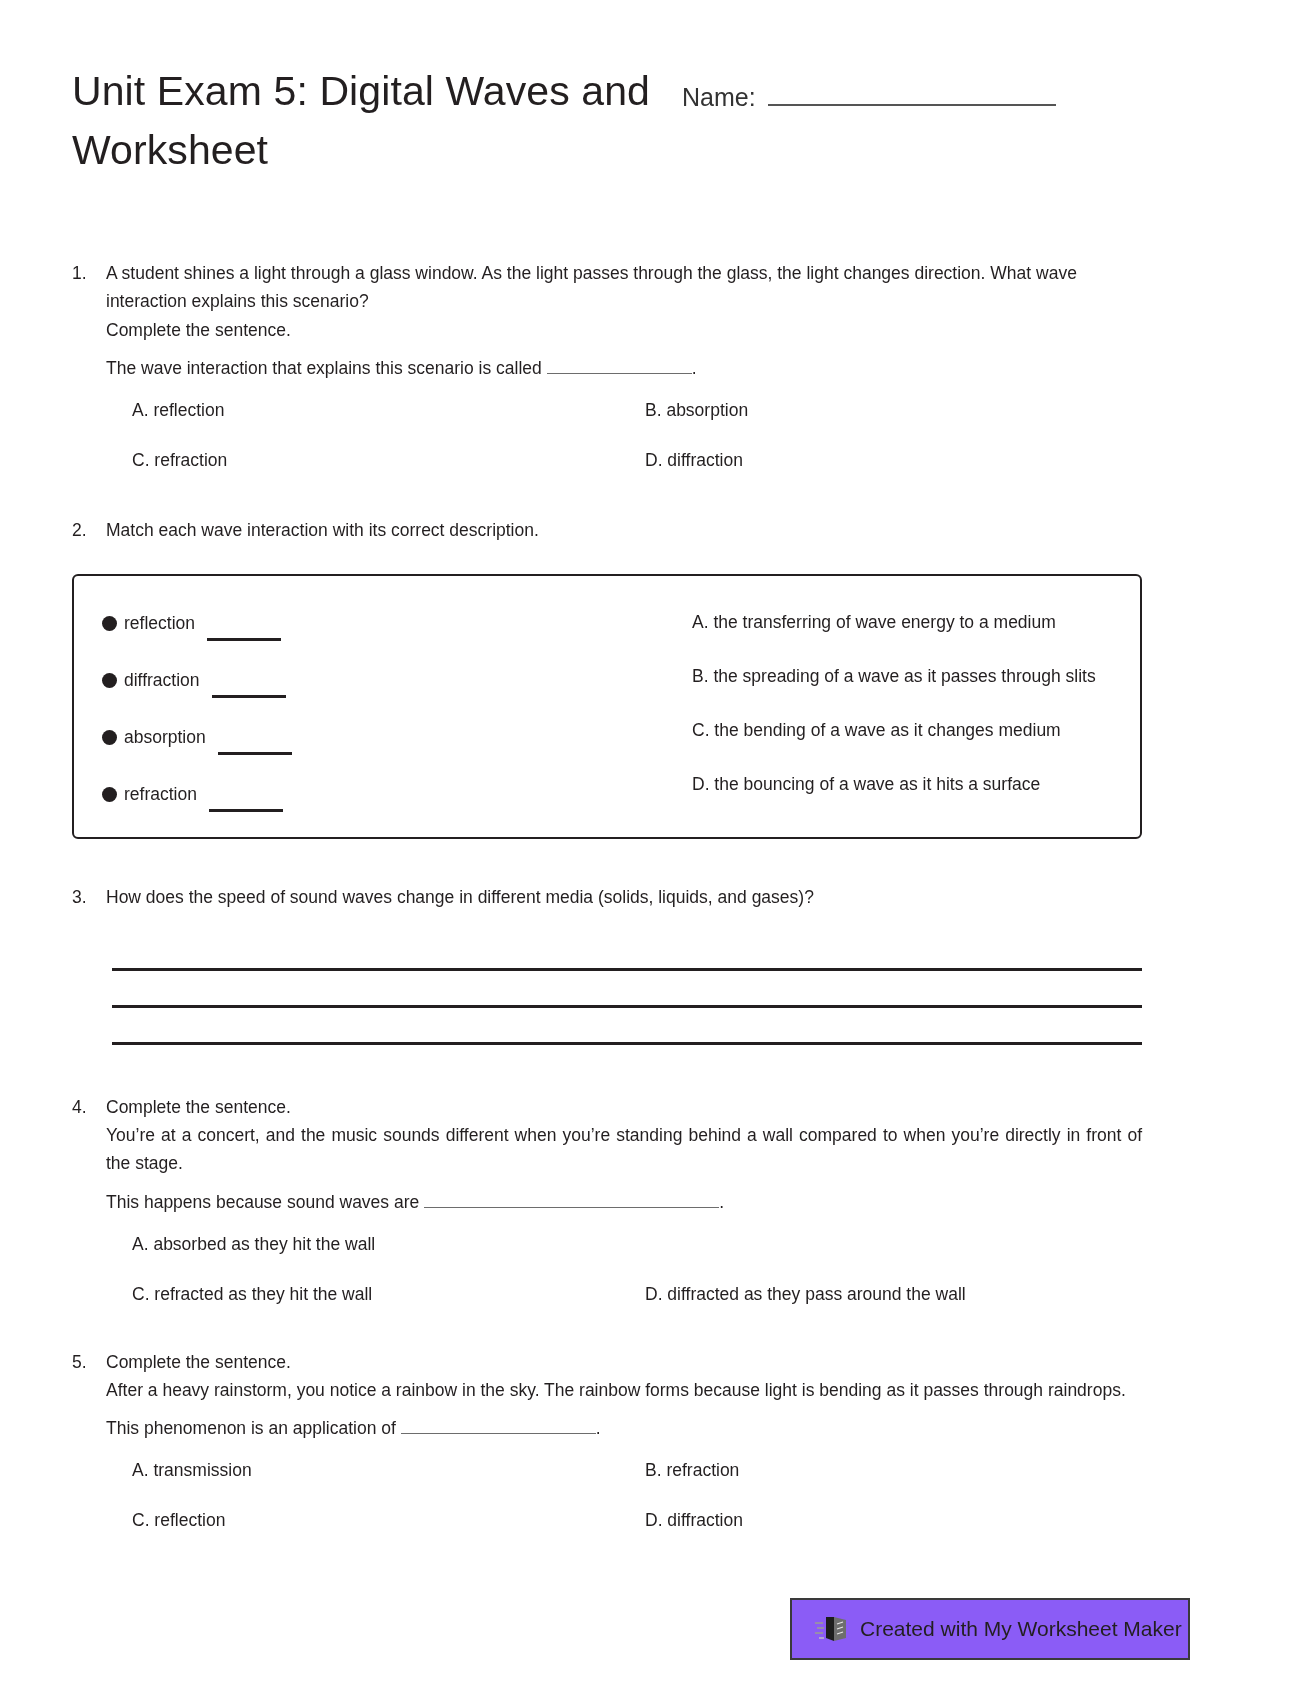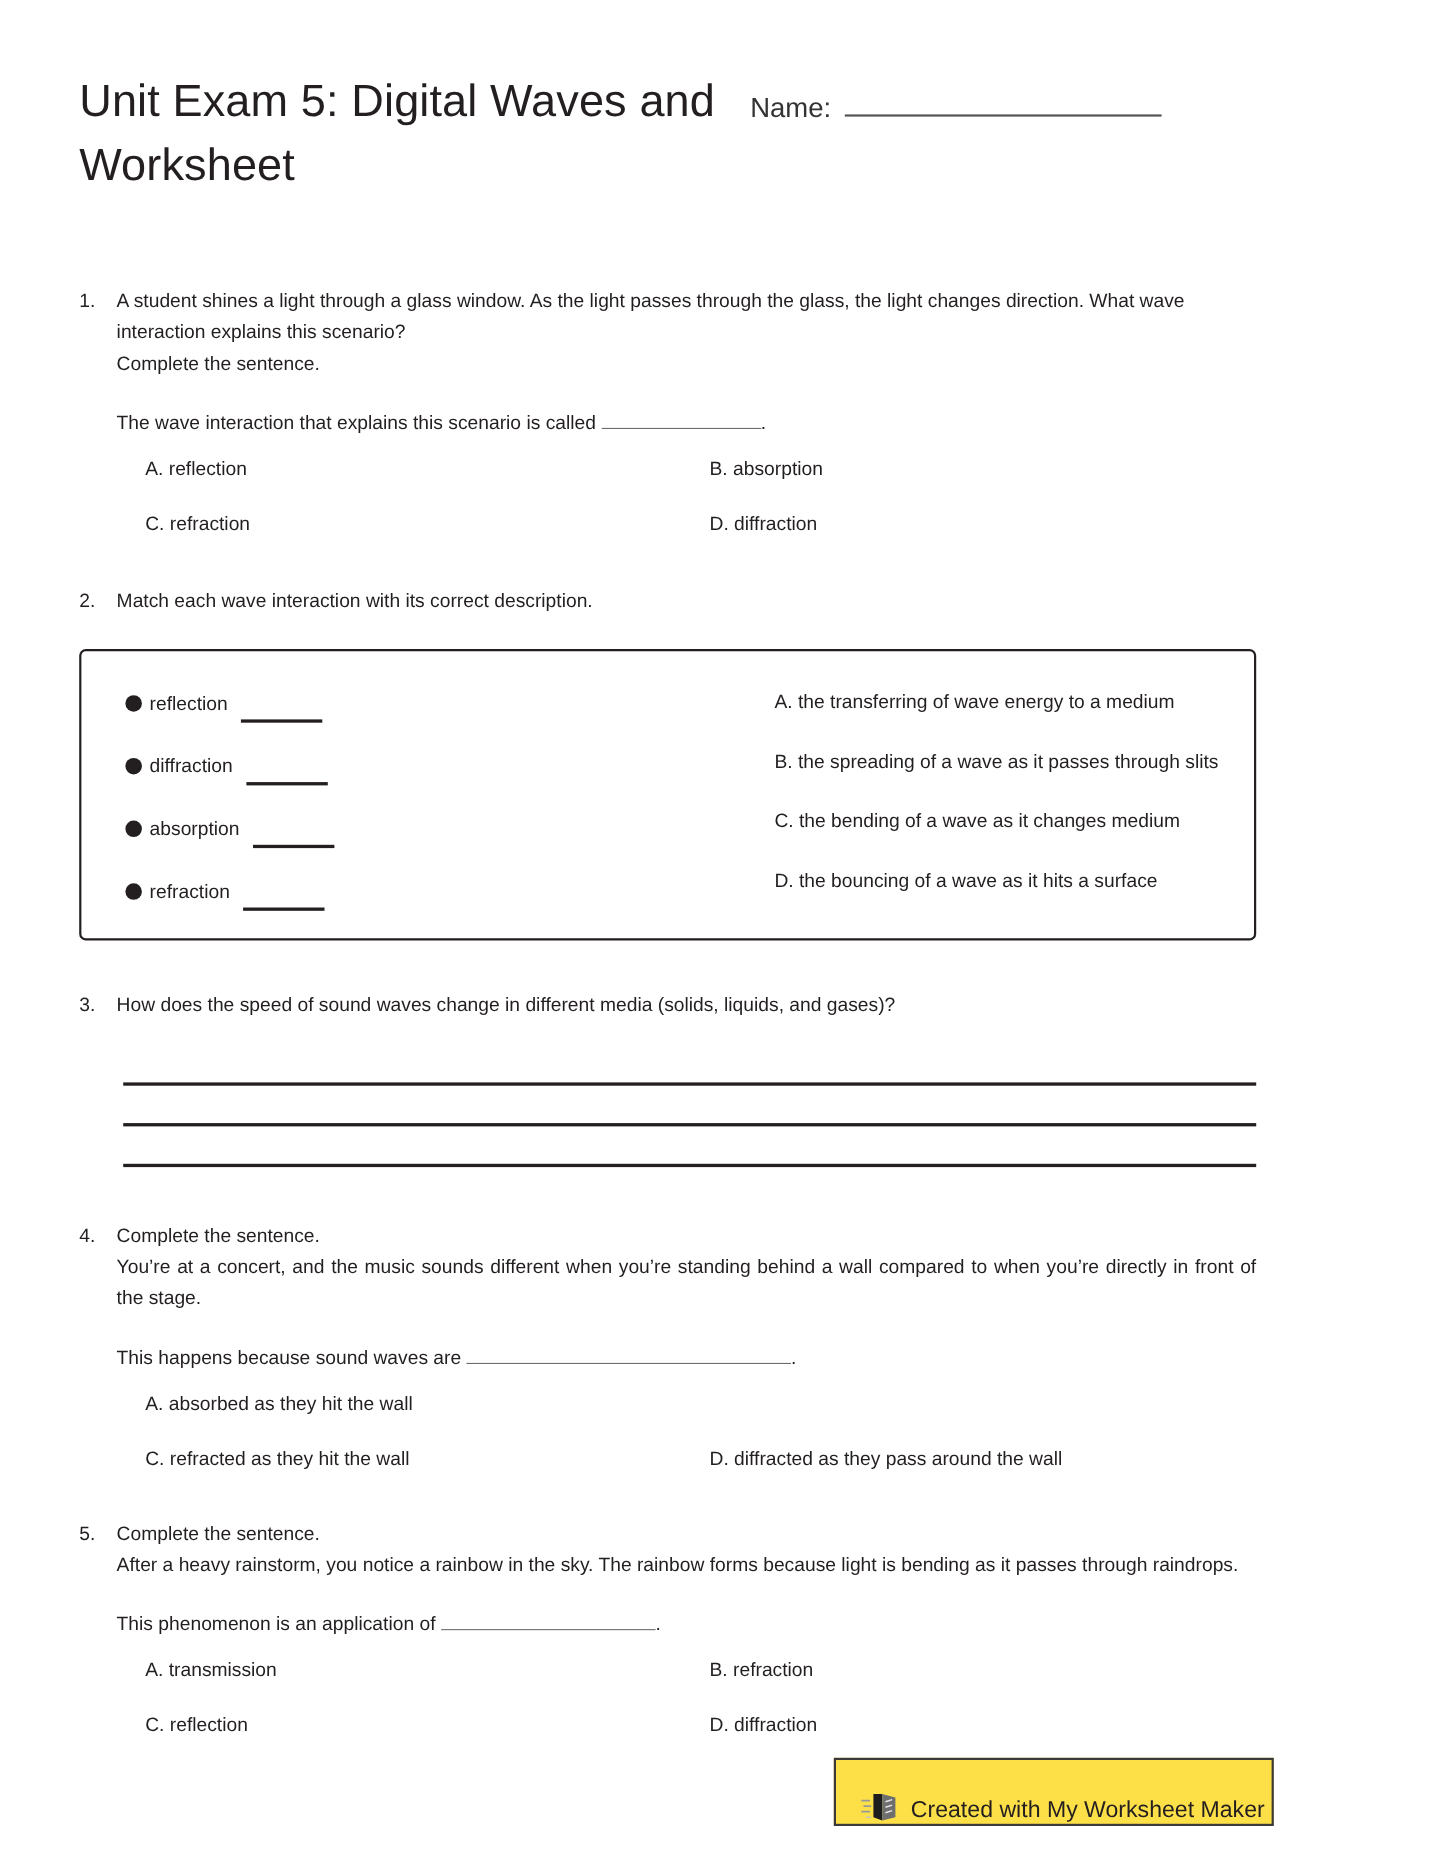--- a/index.html
+++ b/index.html
@@ -81,21 +81,21 @@
     color: #231f20;
   }
   .q-text.justify {
     text-align: justify;
   }
 
   .stem {
     font-size: 17.5px;
     line-height: 1.6;
     color: #231f20;
-    margin-top: 26px;
+    margin-top: 10px;
   }
   .blank-inline {
     display: inline-block;
     border-bottom: 1.5px solid #6d6d6d;
     height: 15px;
     vertical-align: baseline;
   }
 
   .choices {
     margin-top: 14px;
@@ -113,21 +113,21 @@
   .choice.col-a { width: 520px; flex: 0 0 520px; padding-left: 26px; box-sizing: border-box; }
   .choice.col-b { flex: 1 1 auto; }
 
   
   .match-box {
     border: 2.5px solid #231f20;
     border-radius: 6px;
     margin-top: 30px;
     height: 265px;
     box-sizing: border-box;
-    padding: 34px 28px 20px 40px;
+    padding: 34px 28px 20px 28px;
     display: flex;
   }
   .match-left {
     width: 590px;
     flex: 0 0 590px;
   }
   .match-right {
     flex: 1 1 auto;
     padding-top: 2px;
   }
@@ -169,29 +169,29 @@
     padding-left: 6px;
   }
   .ruled-line {
     border-bottom: 3px solid #231f20;
     height: 34px;
   }
 
   
   .footer-badge {
     position: absolute;
-    left: 758px;
+    left: 790px;
     top: 1598px;
     width: 400px;
     height: 62px;
     border: 2.5px solid #3a3a3a;
     box-sizing: border-box;
     display: flex;
-    align-items: flex-end;
-    background: #fde047;
+    align-items: center;
+    background: #8b5cf6;
   }
   .badge-logo {
     margin-left: 22px;
     flex: 0 0 auto;
     display: flex;
     align-items: center;
   }
   .badge-text {
     font-size: 21px;
     color: #231f20;

